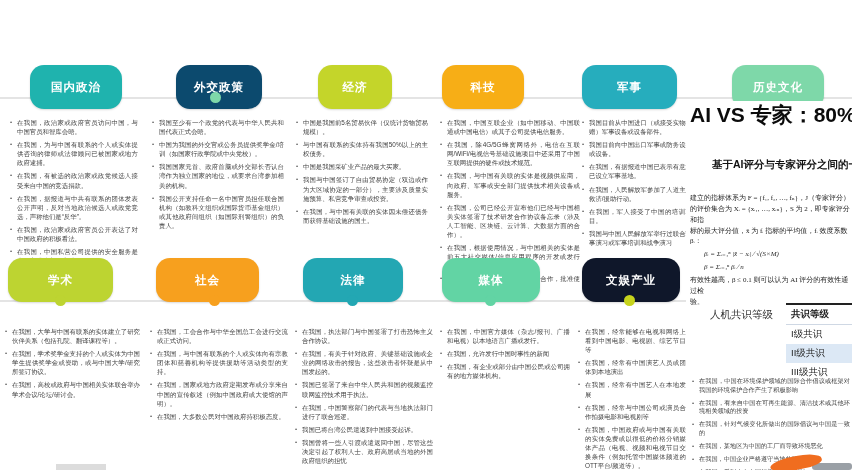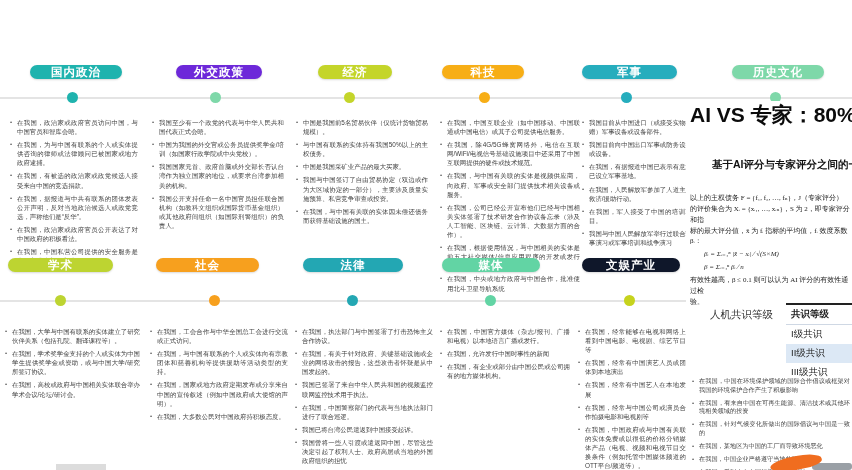--- a/index.html
+++ b/index.html
@@ -3,21 +3,21 @@
 <meta charset="utf-8">
 <style>
   html,body{margin:0;padding:0;background:#ffffff;}
   .slide{position:relative;width:852px;height:470px;background:#ffffff;overflow:hidden;
          font-family:"Liberation Sans","DejaVu Sans",sans-serif;}
   .page-title{position:absolute;left:18px;top:6px;margin:0;font-size:31px;font-weight:800;
               color:#0b0b0b;letter-spacing:1px;}
   .timeline{position:absolute;height:2px;background:#e4e4e4;}
   #line1{left:0;top:97px;width:852px;}
   #line2{left:0;top:300px;width:852px;}
-  .pill{position:absolute;height:14px;border-radius:14px;display:flex;align-items:center;
+  .pill{position:absolute;height:44px;border-radius:14px;display:flex;align-items:center;
         justify-content:center;color:#fff;font-size:11.5px;font-weight:700;letter-spacing:1px;
         box-shadow:0 1px 2px rgba(0,0,0,.15);z-index:2;}
   .dot{position:absolute;width:11px;height:11px;border-radius:50%;z-index:2;}
   .col{position:absolute;z-index:1;}
   .bullet{display:flex;margin-bottom:4px;color:#3f3f3f;}
   .bullet .bmark{flex:0 0 7px;font-size:6px;line-height:9px;color:#555;}
   .bullet .btxt{font-size:6.4px;line-height:1.42;text-align:justify;}
   
   .panel{position:absolute;left:686px;top:101px;width:166px;height:369px;background:#ffffff;
          z-index:5;overflow:hidden;}
@@ -74,21 +74,21 @@
         </div>
         <div class="bullet">
           <span class="bmark">•</span>
           <span class="btxt">在我国，政治家或政府官员公开表达了对中国政府的积极看法。</span>
         </div>
         <div class="bullet">
           <span class="bmark">•</span>
           <span class="btxt">在我国，中国私营公司提供的安全服务是由国家或地方政府采购的。</span>
         </div>
       </div>
-      <div class="pill" style="left: 176px; top: 65px; width: 86px; background: #6d28d9;">外交政策</div>
+      <div class="pill" style="left: 176px; top: 65px; width: 86px; background: #0c4a6e;">外交政策</div>
       <div class="dot" style="left: 210px; top: 92px; background: rgb(126, 216, 169);"></div>
       <div class="col" style="left: 152px; top: 118px; width: 132px;">
         <div class="bullet">
           <span class="bmark">•</span>
           <span class="btxt">我国至少有一个政党的代表与中华人民共和国代表正式会晤。</span>
         </div>
         <div class="bullet">
           <span class="bmark">•</span>
           <span class="btxt">中国为我国的外交官或公务员提供奖学金/培训（如国家行政学院或中央党校）。</span>
         </div>
@@ -286,21 +286,21 @@
           <span class="bmark">•</span>
           <span class="btxt">在我国，中国政府或与中国有关联的实体免费或以很低的价格分销媒体产品（电视、视频和电视节目交换条件（例如托管中国媒体频道的OTT平台/频道等）。</span>
         </div>
       </div>
     </div>
 
   <div class="panel">
     <div class="p-title">AI VS 专家：80%</div>
     <div class="p-sub">基于AI评分与专家评分之间的一</div>
     <div class="p-math" id="math-block">
-        <div>以上的主权债务 F = {f₁, f₂, …, fₙ}，J（专家评分）</div>
+        <div>建立的指标体系为 F = {f₁, f₂, …, fₙ}，J（专家评分）</div>
         <div>的评价集合为 Xᵢ = {xᵢ₁, …, xᵢₙ}，S 为 2，即专家评分和指</div>
         <div>标的最大评分值，x̄ 为 fᵢ 指标的平均值，fᵢ 效度系数 βᵢ：</div>
         <div class="formula">βᵢ = Σᵢ₌₁ⁿ |x̄ − xᵢ| ∕ √(S×M)</div>
         <div class="formula">β = Σᵢ₌₁ⁿ βᵢ ∕ n</div>
         <div>有效性越高，β ≤ 0.1 则可以认为 AI 评分的有效性通过检</div>
         <div>验。</div>
       </div>
     <div class="consensus-label">人机共识等级</div>
     <div class="consensus-table">
       <div class="thead">共识等级</div>

